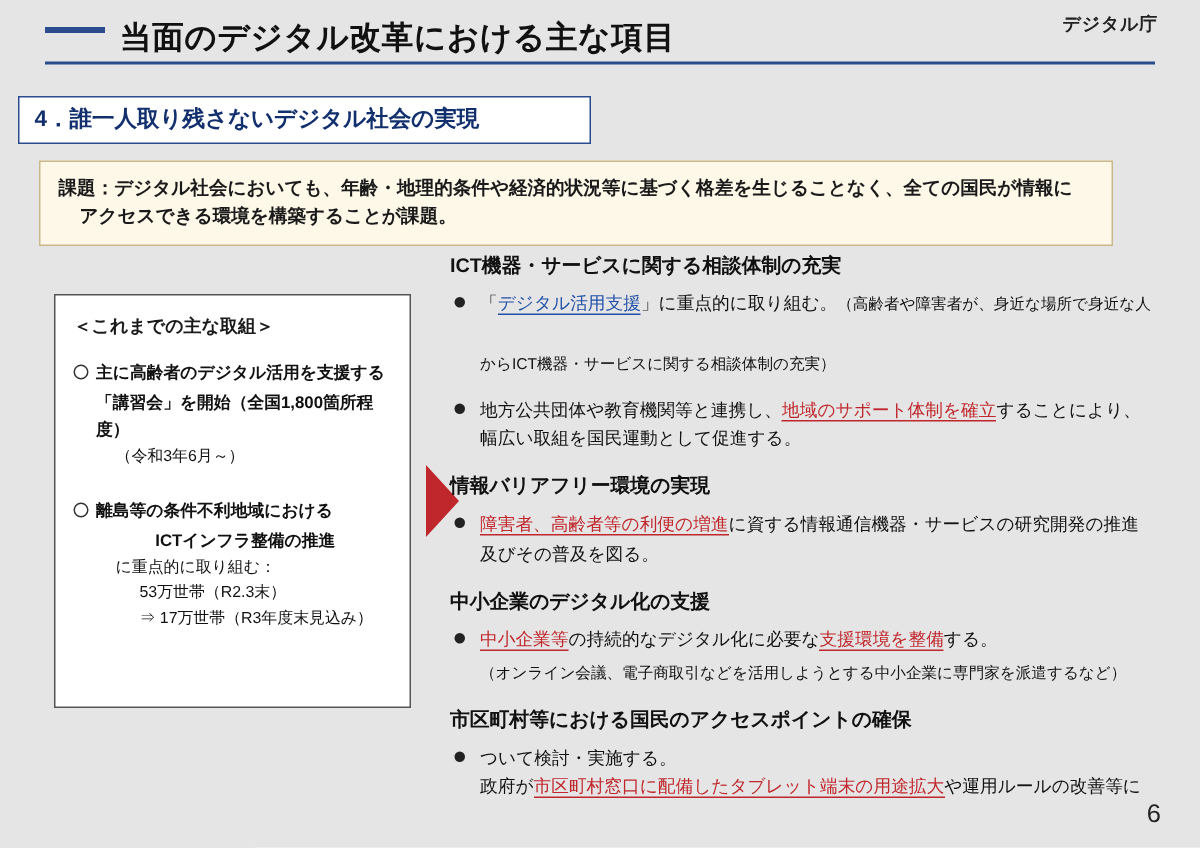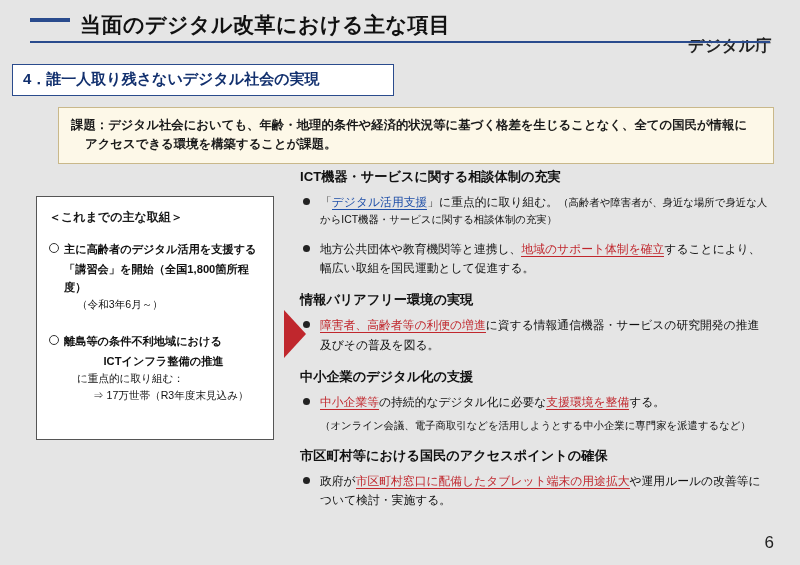--- a/index.html
+++ b/index.html
@@ -51,22 +51,22 @@
     top: 11px;
     font-size: 21px;
     font-weight: bold;
     letter-spacing: 0.5px;
     color: #111111;
     white-space: nowrap;
   }
   .agency-name {
     position: absolute;
     right: 28px;
-    top: 36px;
-    font-size: 16px;
+    top: 8px;
+    font-size: 12px;
     font-weight: bold;
     color: #222222;
     letter-spacing: 0.5px;
     text-align: right;
   }
   
   .section-heading {
     position: absolute;
     left: 12px;
     top: 64px;
@@ -82,38 +82,37 @@
   
   .issue-box {
     position: absolute;
     left: 26px;
     top: 107px;
     width: 716px;
     padding: 8px 10px 9px 12px;
     border: 1px solid #c9b88a;
     background: #fdf8e8;
     box-sizing: border-box;
-    margin-left: 32px;
   }
   .issue-line {
     font-size: 12.4px;
     font-weight: bold;
     line-height: 1.55;
     color: #1a1a1a;
   }
   .issue-line.indent {
     padding-left: 14px;
   }
   
   .left-box {
     position: absolute;
     left: 36px;
     top: 196px;
     width: 238px;
-    height: 244px;
+    height: 276px;
     border: 1px solid #555555;
     background: #ffffff;
     box-sizing: border-box;
     padding: 12px 10px 10px 12px;
   }
   .left-title {
     font-size: 12px;
     font-weight: bold;
     margin-bottom: 14px;
   }
@@ -192,20 +191,21 @@
     border-radius: 50%;
   }
   .btext {
     font-size: 11.8px;
     line-height: 1.62;
     color: #111;
   }
   .btext.small {
     font-size: 10.4px;
     line-height: 1.55;
+    margin-top: 24px;
   }
   .note {
     padding-left: 20px;
     font-size: 10.4px;
     line-height: 1.55;
     color: #111;
   }
   .hl-blue {
     color: #1f4fa8;
   }
@@ -257,20 +257,21 @@
     <div class="lb-sub deep">（令和3年6月～）</div>
 
     <div class="gap-md"></div>
 
     <div class="lb-item">
       <span class="circ"></span>
       <div class="lb-line b">離島等の条件不利地域における</div>
     </div>
     <div class="lb-sub" style="font-size:11.2px;font-weight:bold;text-align:center;">ICTインフラ整備の推進</div>
     <div class="lb-sub deep">に重点的に取り組む：</div>
+    <div class="lb-sub deeper">53万世帯（R2.3末）</div>
     <div class="lb-sub deeper">⇒ 17万世帯（R3年度末見込み）</div>
   </div>
 
   <div class="arrow"></div>
 
   <div class="right-col">
 
     <div class="blk">
       <div class="blk-head">ICT機器・サービスに関する相談体制の充実</div>
       <div class="bullet">
@@ -300,22 +301,22 @@
         <span class="dot"></span>
         <div class="btext"><span class="hl-red ul">中小企業等</span><span>の持続的なデジタル化に必要な</span><span class="hl-red ul">支援環境を整備</span><span>する。</span></div>
       </div>
       <div class="note">（オンライン会議、電子商取引などを活用しようとする中小企業に専門家を派遣するなど）</div>
     </div>
 
     <div class="blk">
       <div class="blk-head">市区町村等における国民のアクセスポイントの確保</div>
       <div class="bullet">
         <span class="dot"></span>
+        <div class="btext">ついて検討・実施する。</div>
         <div class="btext"><span>政府が</span><span class="hl-red ul">市区町村窓口に配備したタブレット端末の用途拡大</span><span>や運用ルールの改善等に</span></div>
-        <div class="btext">ついて検討・実施する。</div>
       </div>
     </div>
 
   </div>
 
   <div class="page-num">6</div>
 
 </div>
 
 </body></html>

